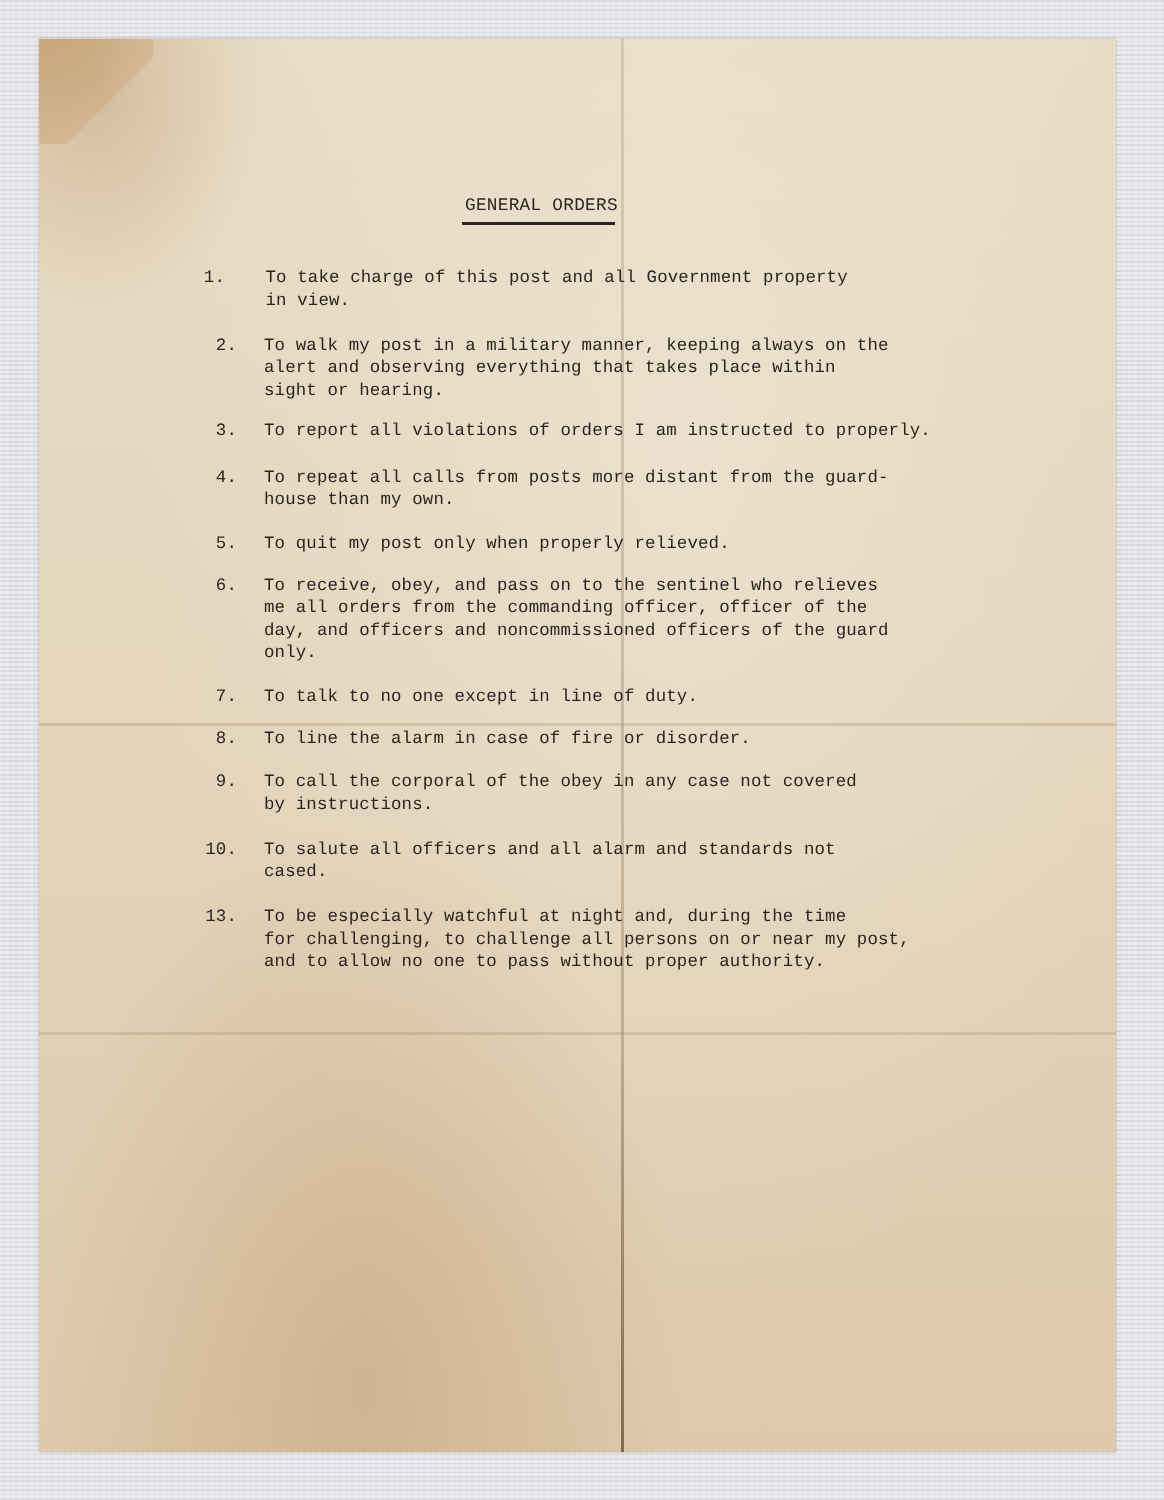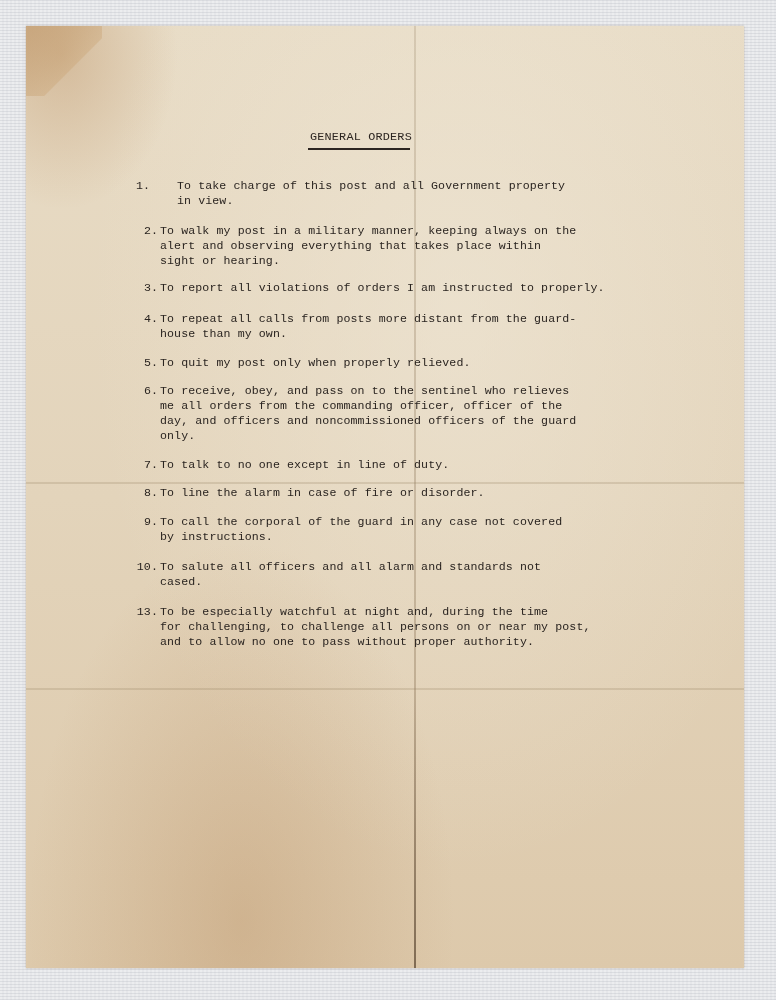--- a/index.html
+++ b/index.html
@@ -91,21 +91,21 @@
     }
     .order-num {
       position: absolute;
       left: 0;
       top: 0;
       width: 26px;
       text-align: right;
     }
     .order-text {
       position: absolute;
-      left: 28px;
+      left: 44px;
       top: 0;
       width: 460px;
       white-space: pre;
     }
     .order.o1 .order-text { left: 18px; margin-left: 27px; }
   </style>
 </head>
 <body>
 
 <div class="paper">
@@ -160,21 +160,21 @@
       <span class="order-text">To talk to no one except in line of duty.</span>
     </div>
 
     <div class="order" style="top:459px;">
       <span class="order-num">8.</span>
       <span class="order-text">To line the alarm in case of fire or disorder.</span>
     </div>
 
     <div class="order" style="top:488px;">
       <span class="order-num">9.</span>
-      <span class="order-text">To call the corporal of the guard in any case not covered
+      <span class="order-text">To call the corporal of the obey in any case not covered
 by instructions.</span>
     </div>
 
     <div class="order" style="top:533px;">
       <span class="order-num">10.</span>
       <span class="order-text">To salute all officers and all alarm and standards not
 cased.</span>
     </div>
 
     <div class="order" style="top:578px;">

